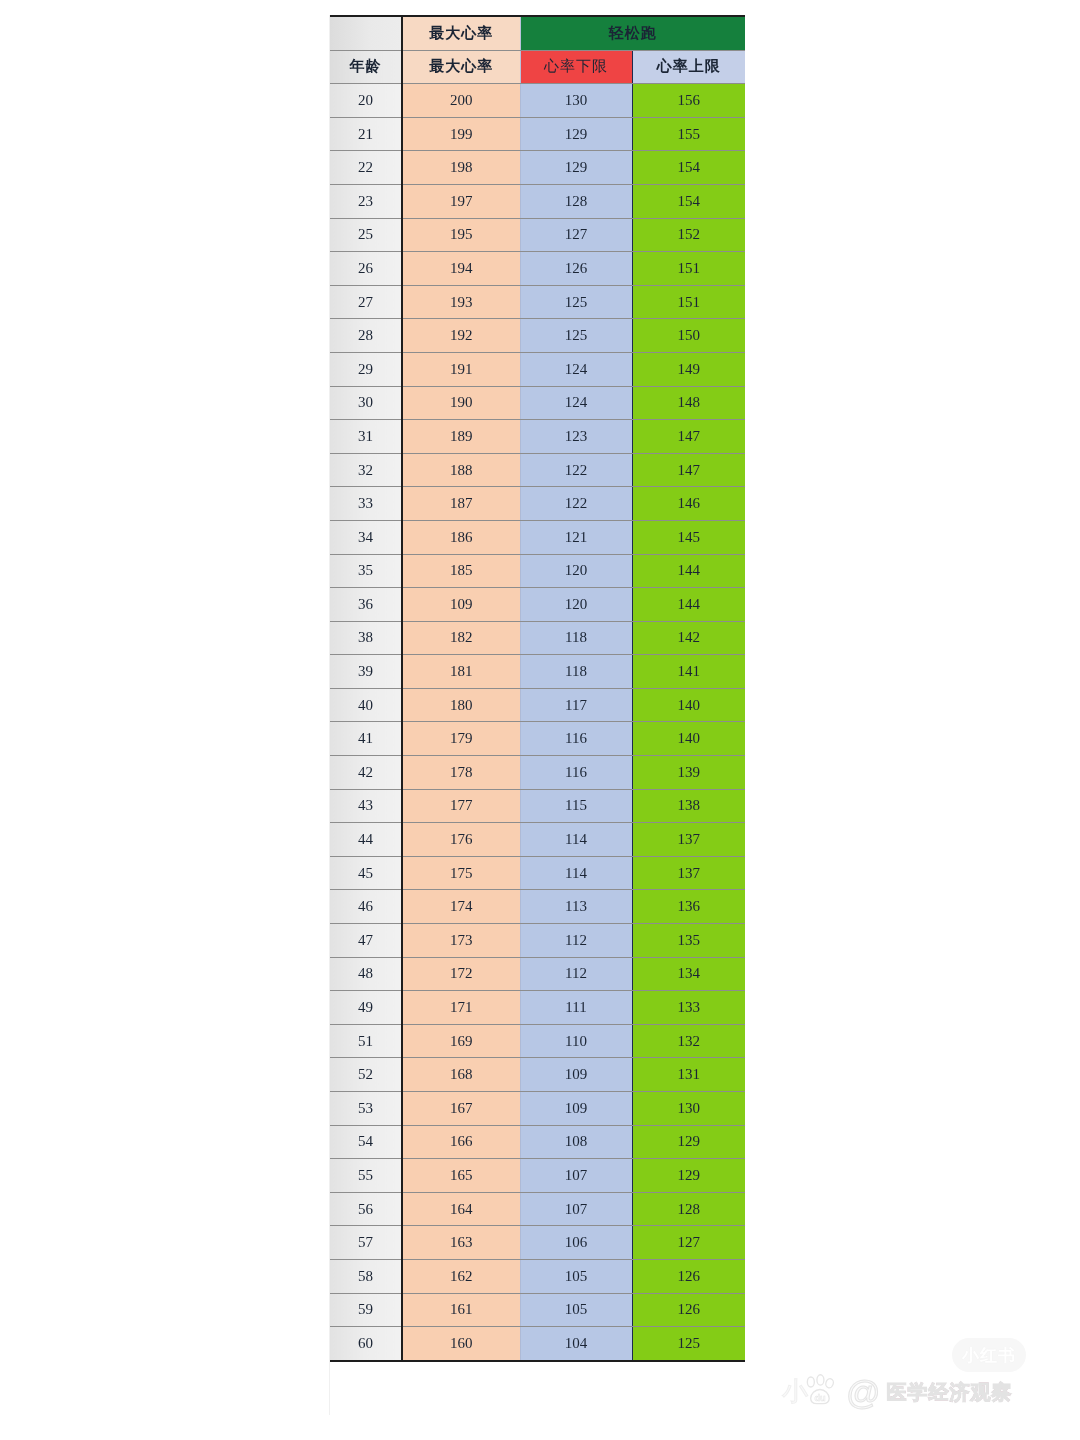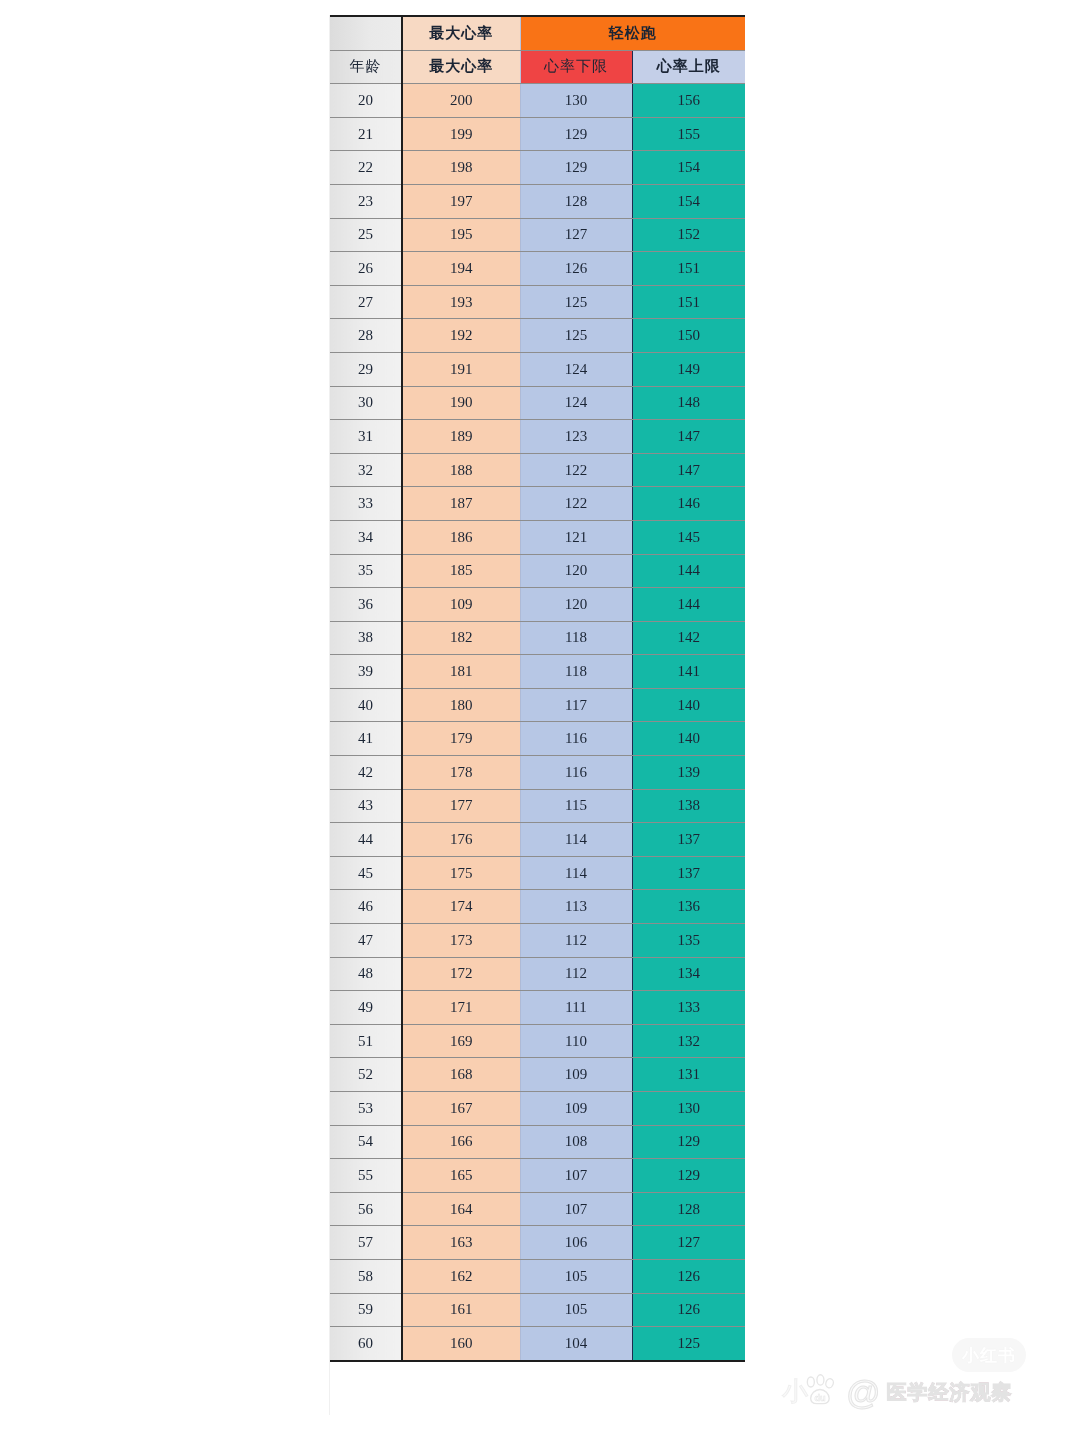--- a/index.html
+++ b/index.html
@@ -52,32 +52,32 @@
   }
   .hdr-max-top {
     background: #f7d9c3;
     border-right: 1px solid #b9c3dc;
     border-bottom: 1px solid #b05a29;
     font-weight: bold;
     font-size: 15px;
     letter-spacing: 1px;
   }
   .hdr-easy-top {
-    background: #f97316;
+    background: #15803d;
     border-bottom: 1px solid #172a52;
     font-weight: bold;
     font-size: 15px;
     letter-spacing: 1px;
   }
 
   .hdr-age {
     background: linear-gradient(to right, #dcdcdc 0%, #e9e9e9 55%, #ececec 100%);
     border-right: 2px solid #1d1d1d;
     border-bottom: 2px solid #1d1d1d;
-    font-weight: normal;
+    font-weight: bold;
     letter-spacing: 1px;
   }
   .hdr-max {
     background: #f7d9c3;
     border-right: 1px solid #b9c3dc;
     border-bottom: 2px solid #1d1d1d;
     font-weight: bold;
     letter-spacing: 1px;
   }
   .hdr-low {
@@ -101,21 +101,21 @@
   }
   .cell-max {
     background: #f9cfb1;
     border-right: 1px solid #aebad6;
   }
   .cell-low {
     background: #b7c7e5;
     border-right: 1px solid #1d2b4e;
   }
   .cell-high {
-    background: #14b8a6;
+    background: #84cc16;
   }
 
   
   .cell-max { border-top-color: #b26a3e; border-bottom-color: #b26a3e; }
   .cell-low, .cell-high { border-top-color: #25365c; border-bottom-color: #25365c; }
 
   
   table.hr-table tr:first-child td { border-top: 2px solid #1d1d1d; }
   table.hr-table tr:last-child td  { border-bottom: 2px solid #1d1d1d; }
 

